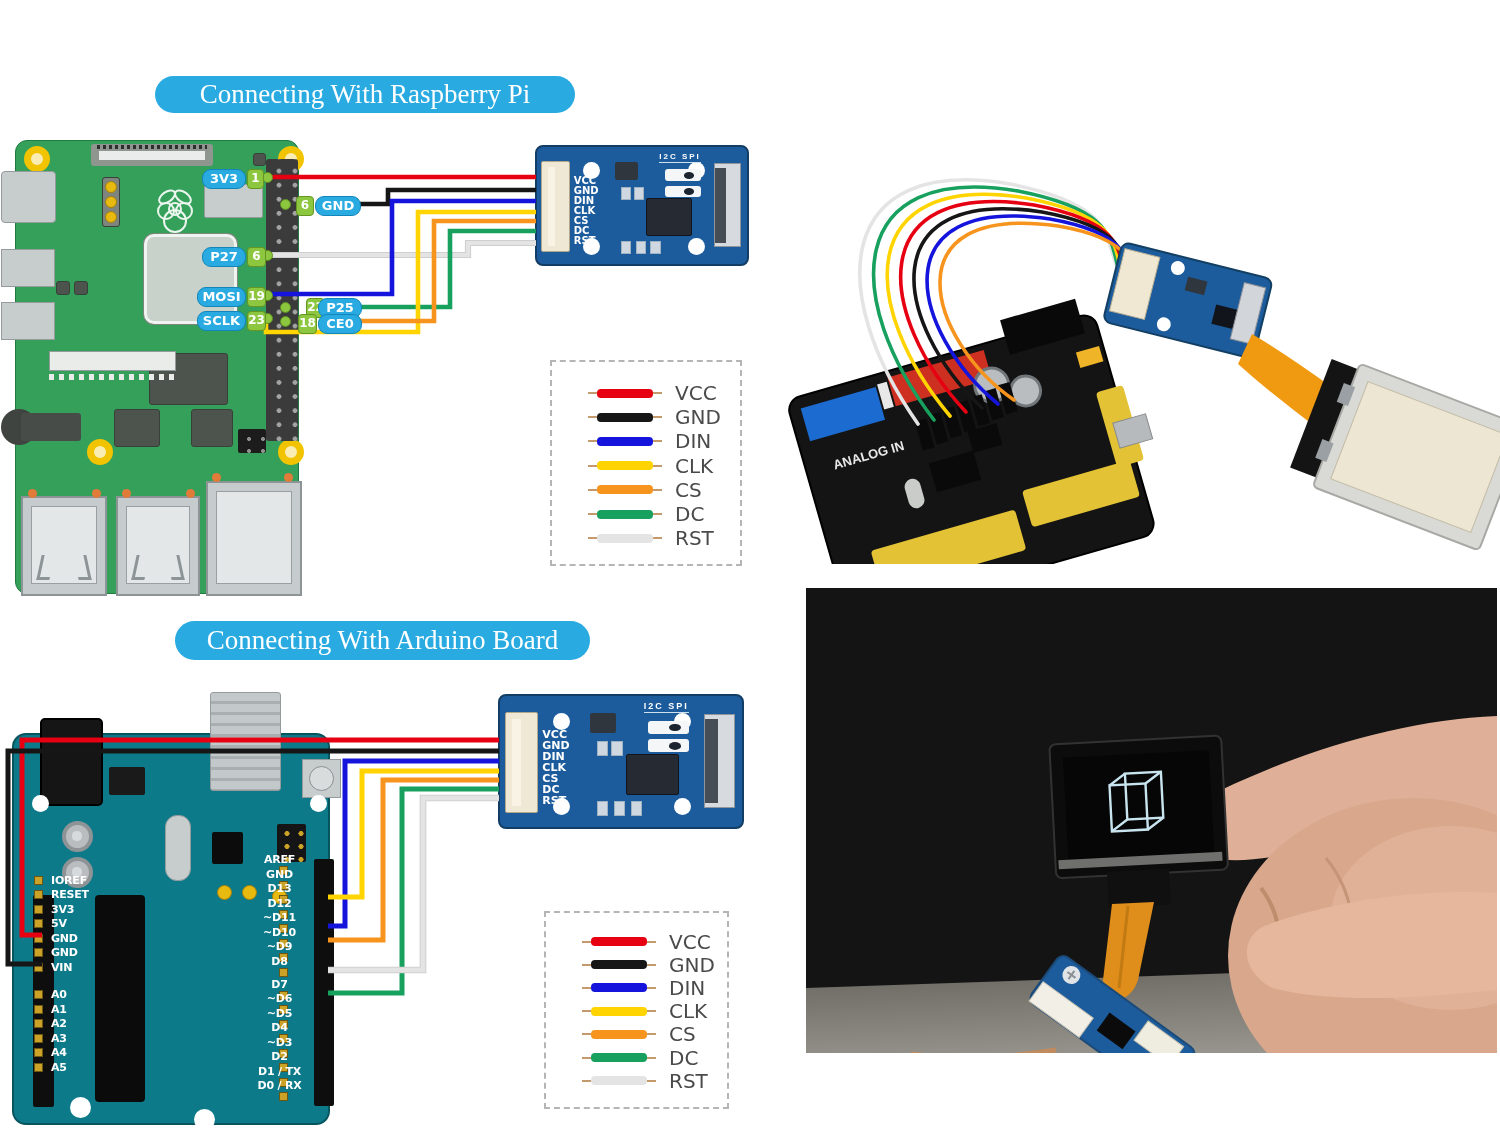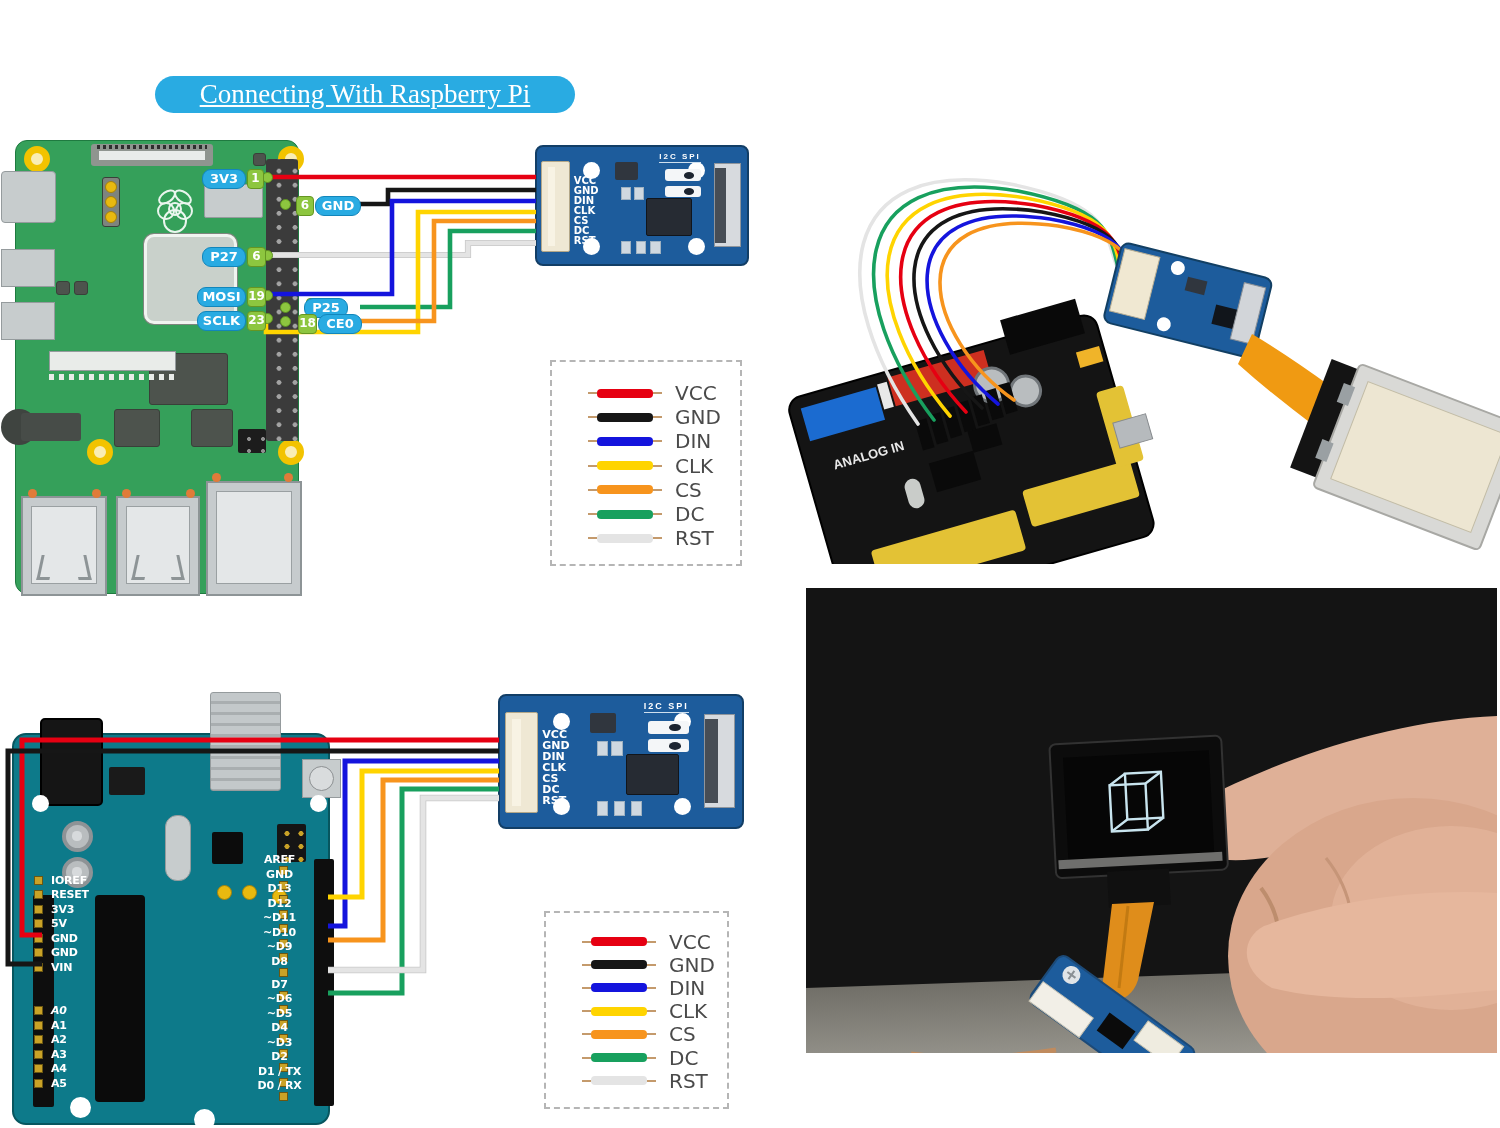--- a/index.html
+++ b/index.html
@@ -7,21 +7,21 @@
           font-family:"Liberation Sans",sans-serif;}
   .abs{position:absolute;}
 
   
   .title-hw{left:128px;top:4px;width:520px;font-family:"Liberation Serif",serif;
             font-weight:700;font-size:45px;color:#0c0c0c;letter-spacing:.5px;}
   .title-usage{left:952px;top:4px;width:358px;height:52px;color:#fff;text-align:center;
                font-family:"Liberation Serif",serif;font-weight:700;font-size:39px;line-height:52px;}
   .pill{border-radius:20px;color:#fff;text-align:center;
         font-family:"Liberation Serif",serif;font-size:27px;}
-  .pill1{left:155px;top:76px;width:420px;height:37px;line-height:37px;text-decoration:underline;}
+  .pill1{left:155px;top:76px;width:420px;height:37px;line-height:37px;}
   .pill2{left:175px;top:621px;width:415px;height:39px;line-height:39px;}
 
   
   #wires{left:0;top:0;pointer-events:none;z-index:6;}
 
   
   .pi{left:15px;top:140px;width:282px;height:452px;background:#35a05a;border-radius:12px;
       border:1px solid #1f7a40;z-index:2;}
   .pi *{position:absolute;}
   .hole{width:26px;height:26px;border-radius:50%;background:#f9edb4;border:7px solid #f2c300;box-sizing:border-box;}
@@ -89,38 +89,39 @@
   .ard *{position:absolute;}
   .ard .hdr{background:#0e0e0e;border-radius:2px;}
   .ard .whole{background:#fff;border-radius:50%;}
   .cap{border-radius:50%;background:#b9bdbf;border:4px solid #8e9396;box-sizing:border-box;}
   .cap:after{content:"";position:absolute;left:28%;top:28%;width:40%;height:40%;border-radius:50%;background:#d7dadc;}
   .gold{background:#e8b90f;border-radius:50%;border:1px solid #a5820a;}
   .ard-col{position:absolute;z-index:5;display:flex;flex-direction:column;}
   .ard-row{display:flex;align-items:center;}
   .ard-col.rt .ard-row{height:14.45px;justify-content:flex-end;flex-direction:column;}
   .ard-col.lt .ard-row{height:14.5px;justify-content:flex-start;}
-  .ard-col.rt .gap-before{margin-top:9px;} .ard-col.lt .gap-before{margin-top:29px;font-style:italic;}
+  .ard-col.rt .gap-before{margin-top:9px;} .ard-col.lt .gap-before{margin-top:13px;}
   .ard-label{color:#fff;font-weight:700;font-size:11px;font-family:"DejaVu Sans",sans-serif;letter-spacing:-.2px;}
   .ard-col.rt .ard-label{margin-right:7px;} .ard-col.lt .ard-label{margin-left:8px;}
   .pad{width:9px;height:9px;background:#c9a227;border:1px solid #6b5712;box-sizing:border-box;flex:none;}
 
   
   .photo1{left:780px;top:112px;width:720px;height:452px;z-index:1;}
   .photo2{left:806px;top:588px;width:691px;height:465px;background:#141414;overflow:hidden;z-index:1;}
   .photo2 .floor{position:absolute;left:-20px;right:-20px;top:388px;height:120px;
                  background:linear-gradient(#716f68,#aaa8a0);transform:skewY(-2deg);}
   .photo2 svg,.photo1 svg{position:absolute;left:0;top:0;}
 </style>
 </head>
 <body>
 
 <div class="canvas">
 
   <div class="abs pill pill1" style="background: rgb(41, 171, 226);">Connecting With Raspberry Pi</div>
+  <div class="abs pill pill2" style="background: rgb(41, 171, 226);">Connecting With Arduino Board</div>
 
   <div class="abs pi">
     <span class="hole" style="left:8px;top:5px"></span>
     <span class="hole" style="left:262px;top:5px"></span>
     <span class="hole" style="left:71px;top:298px"></span>
     <span class="hole" style="left:262px;top:298px"></span>
     <span class="cam">
         <b></b>
         <i></i>
       </span>
@@ -188,21 +189,21 @@
 
   <span class="pname" style="left:202px;top:169px;width:42px">3V3</span>
   <span class="pnum" style="left:247px;top:169px;width:15px">1</span>
   <span class="pnum" style="left:296px;top:196px;width:16px">6</span>
   <span class="pname" style="left:315px;top:196px;width:44px">GND</span>
   <span class="pname" style="left:202px;top:247px;width:42px">P27</span>
   <span class="pnum" style="left:247px;top:247px;width:17px">6</span>
   <span class="pname" style="left:197px;top:287px;width:47px">MOSI</span>
   <span class="pnum" style="left:247px;top:287px;width:17px">19</span>
   <span class="pnum" style="left:306px;top:298px;width:17px">22</span>
-  <span class="pname" style="left:304px;top:298px;width:42px">P25</span>
+  <span class="pname" style="left:318px;top:298px;width:42px">P25</span>
   <span class="pname" style="left:197px;top:311px;width:47px">SCLK</span>
   <span class="pnum" style="left:247px;top:311px;width:17px">23</span>
   <span class="pnum" style="left:298px;top:314px;width:17px">18</span>
   <span class="pname" style="left:318px;top:314px;width:42px">CE0</span>
 
   <div class="abs oled-module m1" style="left:535px;top:145px;width:210px;height:117px">
     <span class="m-hole" style="left:22%;top:13%"></span>
     <span class="m-hole" style="left:72%;top:13%"></span>
     <span class="m-hole" style="left:22%;top:78%"></span>
     <span class="m-hole" style="left:72%;top:78%"></span>

